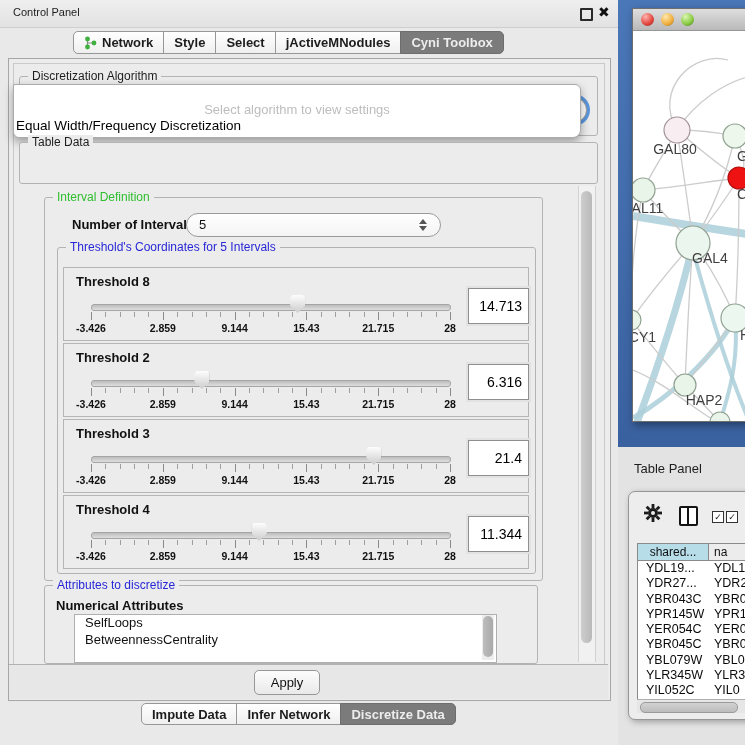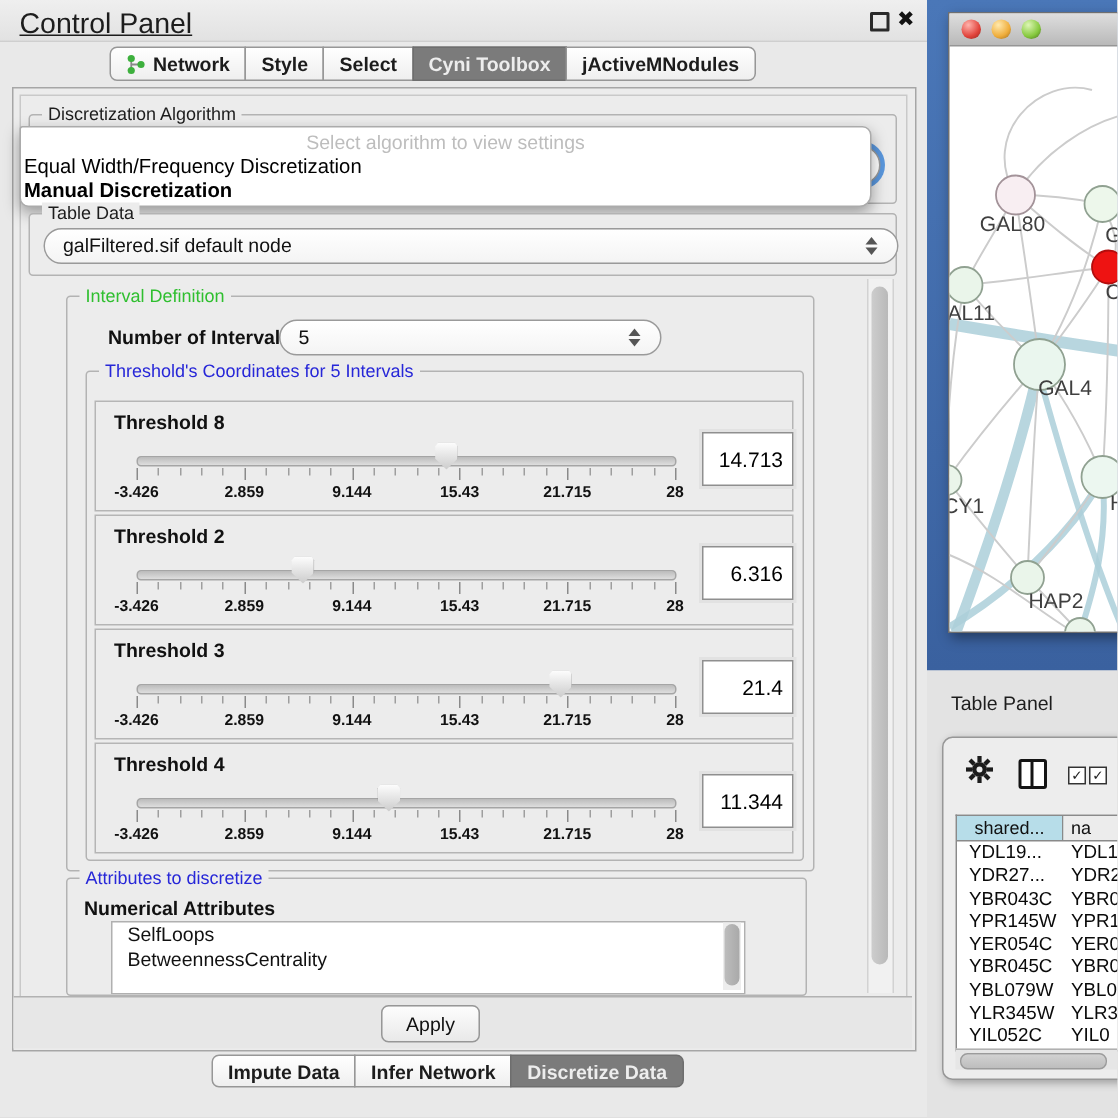--- a/index.html
+++ b/index.html
@@ -4,21 +4,21 @@
 <style>
   html,body{margin:0;padding:0;background:#d8d8d8;}
   #app{position:relative;width:745px;height:745px;overflow:hidden;
        font-family:"Liberation Sans","DejaVu Sans",sans-serif;background:#e9e9e9;
        -webkit-font-smoothing:antialiased;}
   .abs{position:absolute;}
 
   
   #cp-titlebar{left:0;top:0;width:618px;height:27px;background:linear-gradient(#efefef,#e2e2e2);
     border-bottom:1px solid #cfcfcf;}
-  #cp-title{left:13px;top:6px;font-size:19px;color:#1d1d1d;text-decoration:underline;}
+  #cp-title{left:13px;top:6px;font-size:11px;color:#1d1d1d;}
   #float-icon{left:580px;top:8px;width:9px;height:9px;border:2px solid #2a2a2a;border-radius:1px;}
   #close-icon{left:598px;top:4px;font-size:14px;font-weight:bold;color:#111;}
 
   #top-tabs{left:74px;top:31px;height:23px;display:flex;}
   .tab{display:flex;align-items:center;gap:5px;height:21px;padding:0 10px;border:1px solid #979797;
     margin-left:-1px;background:linear-gradient(#ffffff,#efefef);font-size:13px;font-weight:bold;
     color:#1c1c1c;white-space:nowrap;}
   .tab:first-child{border-radius:5px 0 0 5px;}
   .tab:last-child{border-radius:0 5px 5px 0;}
   .tab.sel{background:#7b7b7b;color:#ededed;border-color:#6e6e6e;}
@@ -30,21 +30,21 @@
   .group{border:1px solid #b3b3b3;border-radius:3px;background:#ececec;}
   .legend{position:absolute;top:-8px;left:8px;background:#ececec;padding:0 4px;font-size:12px;color:#1d1d1d;}
   .legend.green{color:#2fbf2f;}
   .legend.blue{color:#2727d8;}
 
   #algo-group{left:19px;top:76px;width:577px;height:58px;}
   #algo-combo{left:29px;top:97px;width:556px;height:24px;border-radius:13px;background:#fff;
     border:1px solid #9a9a9a;box-shadow:0 0 0 3px #5a97dd;}
   #algo-popup{left:13px;top:84px;width:566px;height:52px;background:#fff;border:1px solid #ababab;
     border-radius:2px 6px 8px 6px;box-shadow:0 4px 10px rgba(0,0,0,.35);overflow:hidden;}
-  #popup-placeholder{height:16px;padding-top:2px;text-align:center;color:#bdbdbd;font-size:13px;}
+  #popup-placeholder{height:16px;padding-top:17px;text-align:center;color:#bdbdbd;font-size:13px;}
   .popup-item{height:16px;padding-left:2px;font-size:13.5px;color:#000;line-height:16px;}
   .popup-item.bold{font-weight:bold;}
 
   #tabledata-group{left:19px;top:142px;width:577px;height:40px;}
   .combo{background:linear-gradient(#ffffff,#f4f4f4);border:1px solid #9a9a9a;border-radius:12px;
     font-size:13px;color:#111;}
   #tabledata-combo{left:29px;top:152px;width:556px;height:22px;line-height:22px;padding-left:12px;}
   .spin{position:absolute;right:12px;top:4px;width:9px;height:14px;}
   .spin .up{position:absolute;top:1px;left:0;width:0;height:0;border-left:4px solid transparent;
     border-right:4px solid transparent;border-bottom:5px solid #555;}
@@ -157,51 +157,44 @@
           </svg>
         </span>
         <span>Network</span>
       </div>
       <div class="tab">
         <span>Style</span>
       </div>
       <div class="tab">
         <span>Select</span>
       </div>
+      <div class="tab">
+        <span>jActiveMNodules</span>
+      </div>
       <div class="tab sel">
         <span>Cyni Toolbox</span>
-      </div>
-      <div class="tab">
-        <span>jActiveMNodules</span>
       </div>
     </div>
 
   <div id="cp-outer" class="abs"></div>
   <div id="cp-inner" class="abs"></div>
 
   <div id="algo-group" class="abs group">
     <span class="legend">Discretization Algorithm</span>
   </div>
   <div id="algo-combo" class="abs"></div>
 
   <div id="algo-popup" class="abs">
     <div id="popup-placeholder">Select algorithm to view settings</div>
   <div class="popup-item">Equal Width/Frequency Discretization</div>
       <div class="popup-item bold">Manual Discretization</div>
     </div>
 
   <div id="tabledata-group" class="abs group">
     <span class="legend">Table Data</span>
-  </div>
-  <div id="tabledata-combo" class="abs combo">
-    <span>galFiltered.sif default node</span>
-    <span class="spin">
-        <span class="up"></span>
-        <span class="dn"></span>
-      </span>
   </div>
 
   <div id="interval-group" class="abs group">
     <span class="legend green">Interval Definition</span>
   </div>
   <span id="noi-label" class="abs">Number of Intervals</span>
   <div id="noi-spinner" class="abs combo">
     <span>5</span>
     <span class="spin">
         <span class="up"></span>

